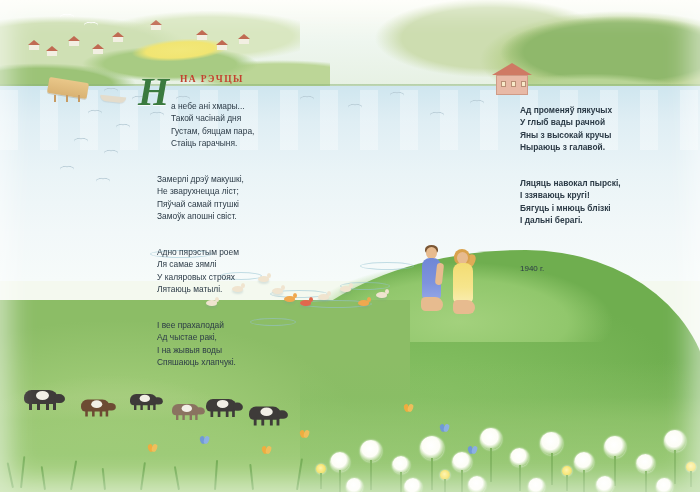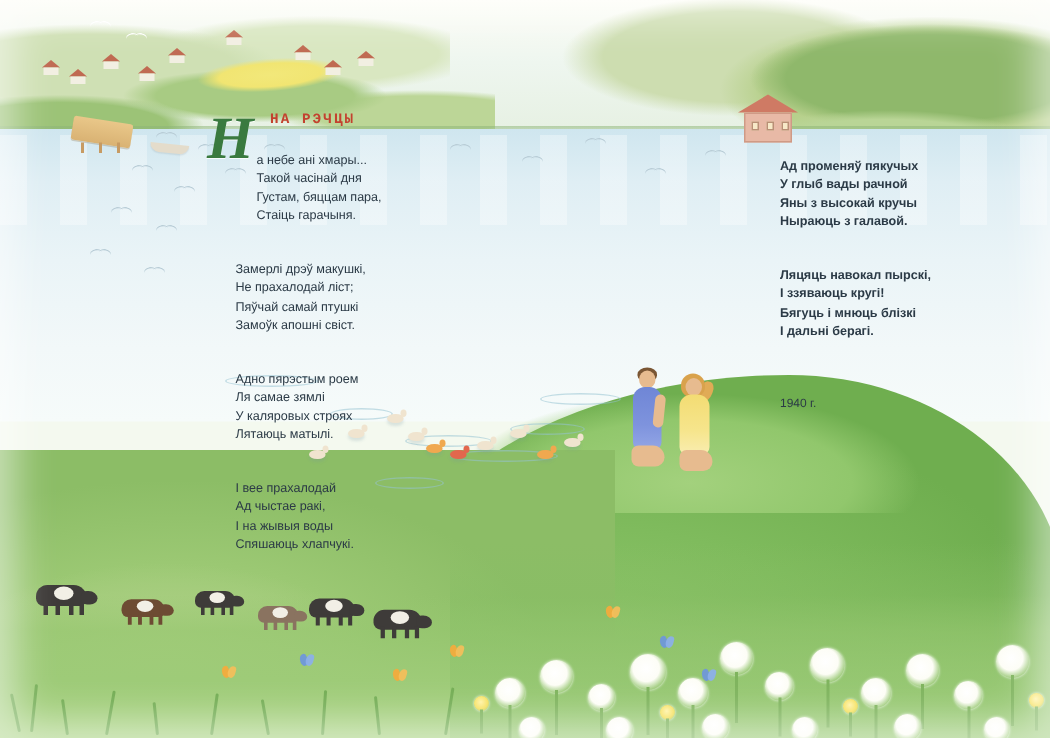--- a/index.html
+++ b/index.html
@@ -294,21 +294,21 @@
   .butterfly::before { left: 0; background: rgba(245,170,60,.92); transform: rotate(-18deg); }
   .butterfly::after  { left: 4px; background: rgba(245,190,90,.92); transform: rotate(18deg); }
   .butterfly.blue::before { background: rgba(110,150,220,.92); }
   .butterfly.blue::after  { background: rgba(140,175,235,.92); }
 
   
   .poem-title {
     position: absolute; left: 180px; top: 74px;
     font-size: 9.5px; font-weight: bold; letter-spacing: 1.4px;
     color: #c3422f;
-    font-family: Liberation Mono, monospace;
+    font-family: Liberation Serif, serif;
   }
   .dropcap {
     position: absolute; left: 138px; top: 72px;
     font-family: "Liberation Serif", serif;
     font-size: 40px; line-height: 40px; color: #3a7a3f;
     font-style: italic; font-weight: bold;
     text-shadow: 0 1px 0 rgba(255,255,255,.8);
   }
   .col {
     position: absolute;
@@ -621,21 +621,21 @@
 
   <div class="dropcap">Н</div>
   <div class="poem-title">НА РЭЧЦЫ</div>
 
   <div class="col left">
     <div class="stanza first-line-indent">а небе ані хмары...
 Такой часінай дня
 Густам, бяццам пара,
 Стаіць гарачыня.</div>
     <div class="stanza">Замерлі дрэў макушкі,
-Не прахалодай ліст;
+Не зварухнецца ліст;
 Пяўчай самай птушкі
 Замоўк апошні свіст.</div>
     <div class="stanza">Адно пярэстым роем
 Ля самае зямлі
 У каляровых строях
 Лятаюць матылі.</div>
     <div class="stanza">І вее прахалодай
 Ад чыстае ракі,
 І на жывыя воды
 Спяшаюць хлапчукі.</div>

